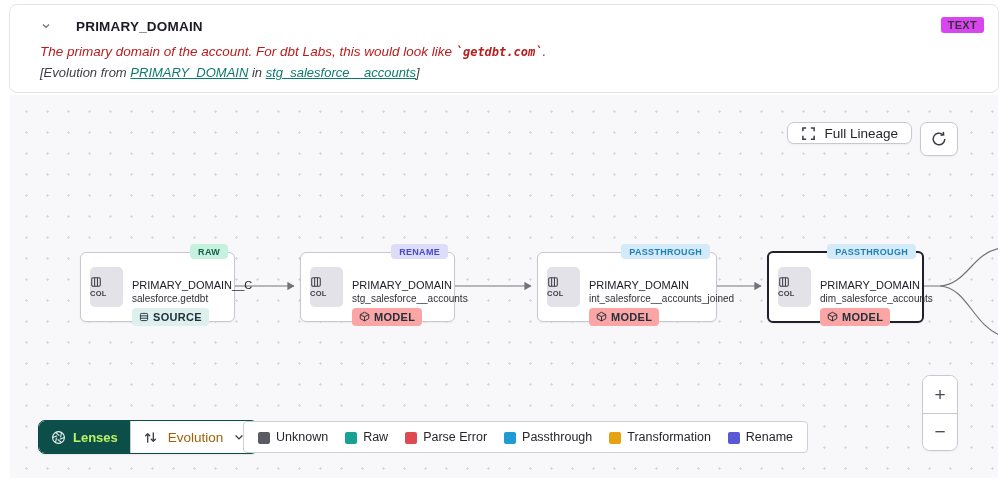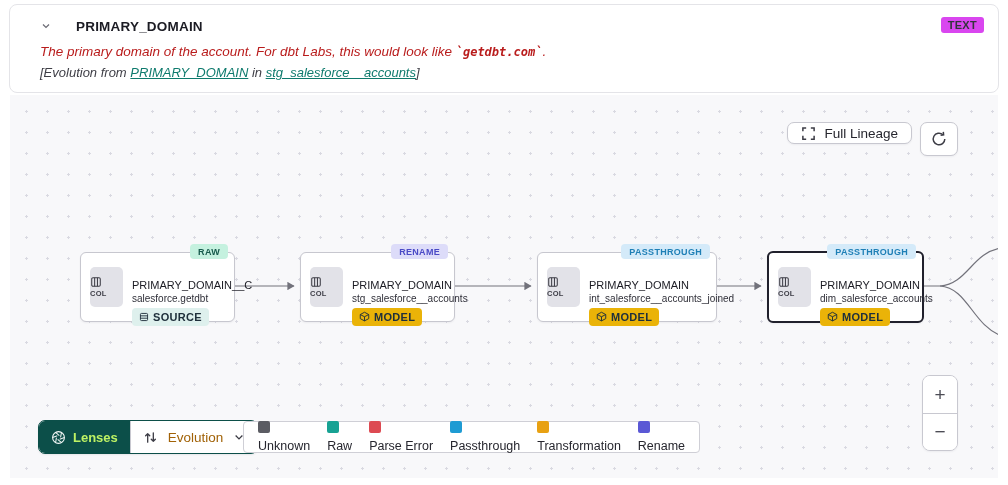--- a/index.html
+++ b/index.html
@@ -51,21 +51,21 @@
   .col-chip .col-label { font-size:7.5px; font-weight:700; letter-spacing:.3px; }
   .node-body { display:flex; flex-direction:column; align-items:flex-start; gap:2px; min-width:0; }
   .node-title { font-size:11px; font-weight:400; color:#1B1B23; white-space:nowrap;margin-top:30px; }
   .node-sub { font-size:10px; color:#2F2F38; white-space:nowrap; }
   .res-badge {
     margin-top:2px; display:inline-flex; align-items:center; gap:4px;
     font-size:11px; font-weight:700; color:#20303C; letter-spacing:.3px;
     padding:3px 7px; border-radius:4px;
   }
   .res-source { background:#DEF0ED; }
-  .res-model { background:#eab308; }
+  .res-model { background:#fca5a5; }
   .lineage-badge {
     position:absolute; top:-9px; right:6px; font-size:9px; font-weight:700;
     padding:2.5px 8px; border-radius:4px; letter-spacing:.3px;
   }
   .lb-raw { background:#C5F1DF; color:#175A4C; }
   .lb-rename { background:#DDDCF9; color:#4A4AC6; }
   .lb-passthrough { background:#D4EAF9; color:#1E7FB6; }
 
   
   .btn { background:#ffffff; border:1px solid #C8C8D0; border-radius:7px; display:flex; align-items:center; justify-content:center; gap:8px; cursor:pointer; color:#26262E; box-shadow:0 1px 2px rgba(20,20,30,.05); }
@@ -75,21 +75,21 @@
   .zoom-stack { position:absolute; right:40px; top:280px; width:36px; border:1px solid #C8C8D0; border-radius:8px; background:#fff; box-shadow:0 1px 2px rgba(20,20,30,.05); overflow:hidden; }
   .zoom-btn { width:100%; height:37px; background:#fff; border:none; font-size:19px; color:#4C4C55; cursor:pointer; display:flex; align-items:center; justify-content:center; font-family:"Liberation Sans", sans-serif; }
   .zoom-btn + .zoom-btn { border-top:1px solid #C8C8D0; }
 
   
   .lens-group { position:absolute; left:28px; top:325px; height:34px; display:flex; border-radius:7px; overflow:hidden; border:1px solid #0C4F49; box-shadow:0 1px 2px rgba(20,20,30,.07); }
   .lenses-btn { background:#0C4F49; color:#bef264; border:none; display:flex; align-items:center; gap:7px; padding:9px 12px; font-size:13px; font-weight:600; cursor:pointer; }
   .lens-select { background:#ffffff; border:none; border-left:1px solid #C8C8D0; display:flex; align-items:center; gap:10px; padding:0 12px; font-size:13.5px; color:#a16207; cursor:pointer;justify-content:flex-end; }
 
   .legend-box { position:absolute; left:233px; top:326px; height:32px; background:#fff; border:1px solid #CFCFD6; border-radius:4px; display:flex; align-items:center; gap:17px; padding:0 14px; }
-  .legend-item { display:flex; align-items:flex-start; gap:6px; font-size:12.5px; color:#26262E;flex-direction:column; }
+  .legend-item { display:flex; align-items:flex-end; gap:6px; font-size:12.5px; color:#26262E; }
   .legend-swatch { width:12px; height:12px; border-radius:2px; flex:0 0 auto; }
 
   .icon { display:inline-flex; flex:0 0 auto; }
 </style>
 </head>
 <body>
 
 <div class="header-card">
   <div class="title-row">
     <button class="chev-btn">

